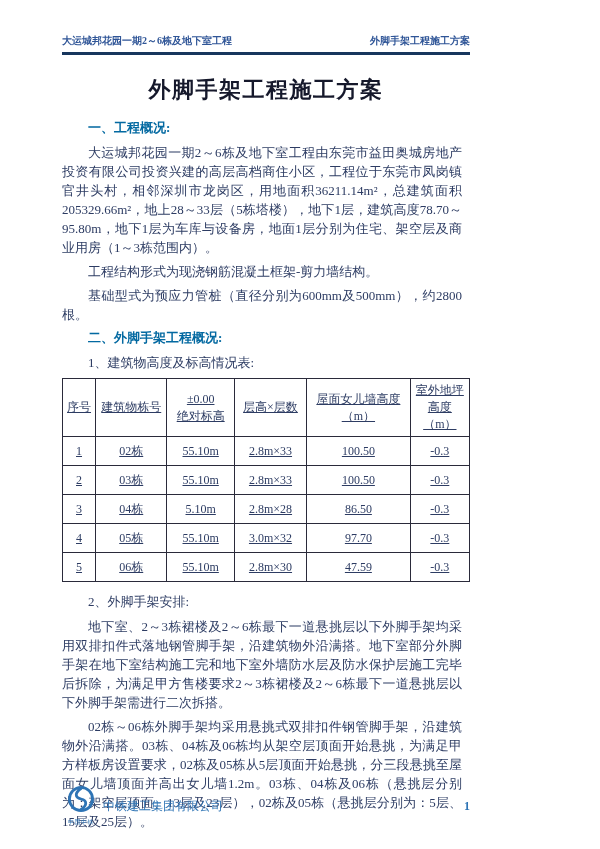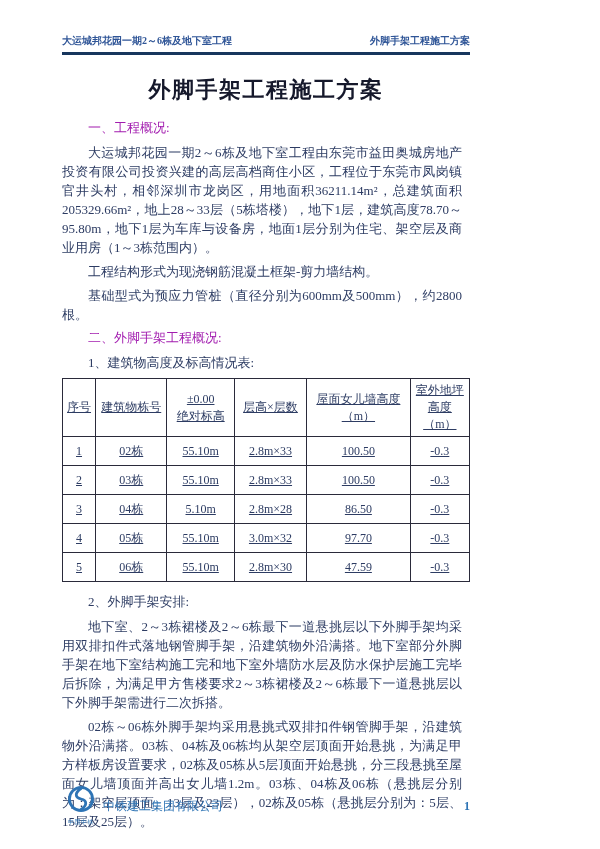--- a/index.html
+++ b/index.html
@@ -29,22 +29,22 @@
   .doc-title {
     text-align:center;
     font-size:22px;
     font-weight:bold;
     color:#15182b;
     letter-spacing:1.5px;
     margin:20px 0 14px 0;
   }
   h2.sec {
     font-size:13px;
-    font-weight:normal;
-    color:#a21caf;
+    font-weight:bold;
+    color:#0369a1;
     padding-left:2em;
     margin:0 0 6px 0;
   }
   p.body {
     font-size:13px;
     line-height:19px;
     text-align:justify;
     text-indent:2em;
     color:#2d3c63;
     margin:0 8px 5px 0;

